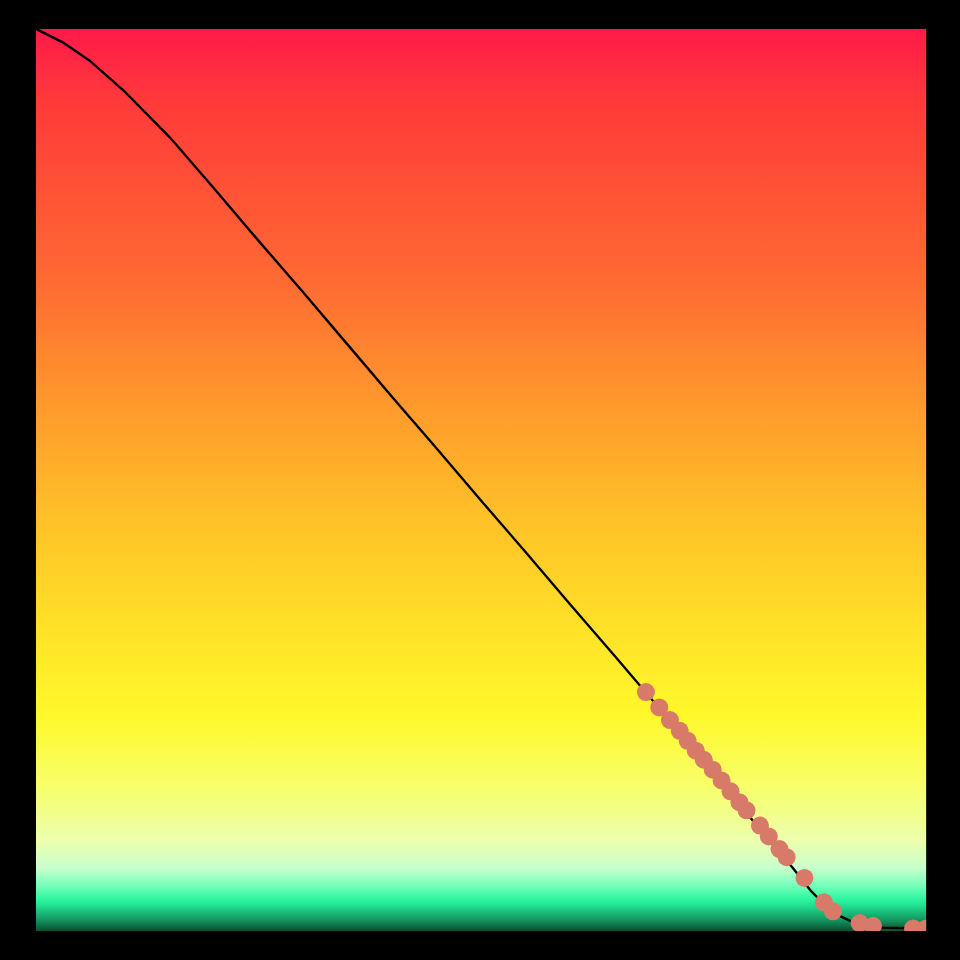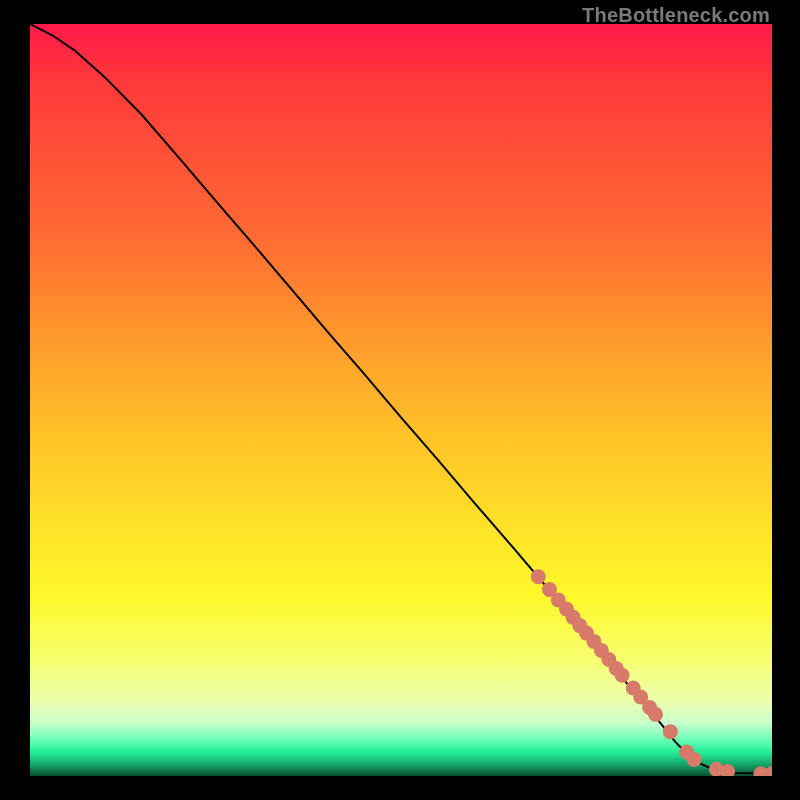--- a/index.html
+++ b/index.html
@@ -63,21 +63,20 @@
     font-weight: 600;
     color: #7a7a7a;
     letter-spacing: 0.2px;
     user-select: none;
   }
 </style>
 </head>
 <body>
 
 <div class="frame">
-  <div class="watermark">TheBottleneck.com</div>
   <div class="plot">
     <div class="gradient"></div>
     <svg class="curve" viewBox="0 0 742 752" preserveAspectRatio="none">
       <g id="curve-group">
           <path d="M0.00 0.00 L22.26 11.28 L44.52 26.32 L74.20 52.64 L111.30 90.24 L148.40 133.10 L185.50 176.72 L222.60 219.58 L259.70 263.20 L296.80 306.82 L333.90 349.68 L371.00 393.30 L408.10 436.16 L445.20 479.78 L482.30 522.64 L519.40 566.26 L549.08 601.60 L578.76 637.70 L608.44 673.04 L630.70 699.36 L645.54 718.16 L656.67 729.44 L667.80 738.46 L682.64 745.23 L704.90 748.99 L742.00 749.74" fill="none" stroke="#000000" stroke-width="2" stroke-linecap="round" stroke-linejoin="round"></path>
         </g>
       <g id="dots-group">
           <circle cx="508.27" cy="552.72" r="7.5" fill="#d87a6a"></circle>
           <circle cx="519.40" cy="565.50" r="7.5" fill="#d87a6a"></circle>
           <circle cx="528.30" cy="576.03" r="7.5" fill="#d87a6a"></circle>

